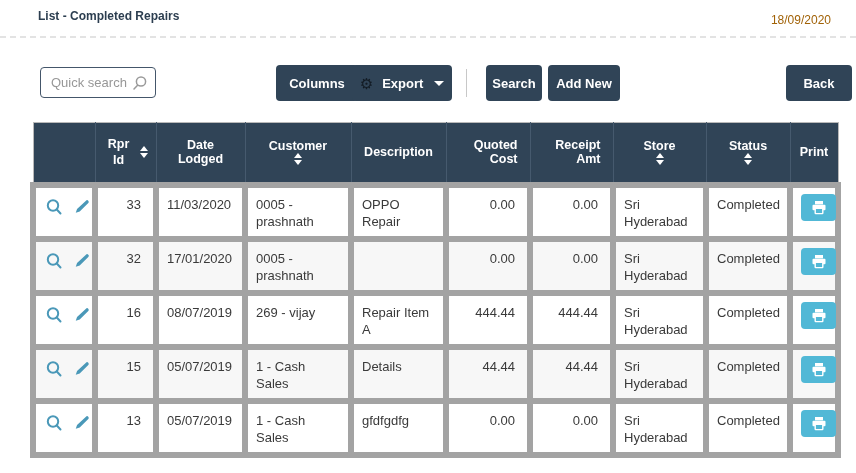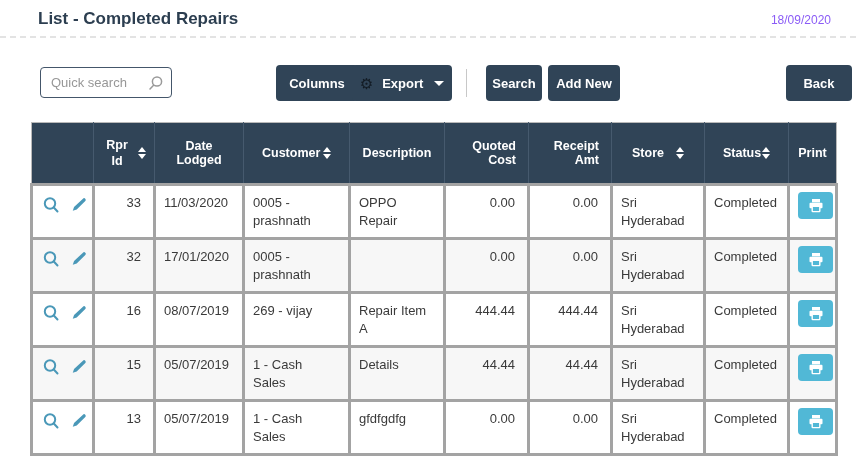--- a/index.html
+++ b/index.html
@@ -1,25 +1,25 @@
 <!DOCTYPE html>
 <html><head>
 <meta charset="utf-8">
 <style>
   * { box-sizing: border-box; }
   body { margin:0; background:#fff; font-family:"Liberation Sans", sans-serif; }
   .page { position:relative; width:856px; height:473px; background:#fff; overflow:hidden; }
 
   
-  .page-title { position:absolute; left:38px; top:9px; margin:0; font-size:17px; font-weight:bold; color:#2c3e50; }
-  .page-date  { position:absolute; right:25px; top:13px; font-size:12px; color:#8b5cf6; }
+  .page-title { position:absolute; left:38px; top:9px; margin:0; font-size:12px; font-weight:bold; color:#2c3e50; }
+  .page-date  { position:absolute; right:25px; top:13px; font-size:12px; color:#a16207; }
   .dashed-rule{ position:absolute; left:0; top:36px; width:856px; height:0; border-top:2px dashed #e3e3e3; }
 
   
-  .searchbox { position:absolute; left:40px; top:67px; width:132px; height:31px; border:1px solid #44566a; border-radius:4px; background:#fff; }
+  .searchbox { position:absolute; left:40px; top:67px; width:116px; height:31px; border:1px solid #44566a; border-radius:4px; background:#fff; }
   .searchbox input { width:100%; height:100%; border:none; outline:none; background:transparent; border-radius:4px; padding:0 28px 0 10px; font-size:13px; color:#333; font-family:inherit; }
   .searchbox input::placeholder { color:#979797; }
   .searchbox .glyph { position:absolute; right:7px; top:7px; pointer-events:none; }
 
   .btn { position:absolute; top:65px; height:36px; background:#304457; color:#fff; border:none; border-radius:4px;
          font-family:inherit; font-size:13px; font-weight:bold; cursor:pointer; display:flex; align-items:center; justify-content:center; }
   #btn-columns { left:276px; width:82px; }
   #btn-export  { left:352px; width:100px; gap:9px; }
   #btn-search  { left:486px; width:56px; }
   #btn-addnew  { left:548px; width:72px; }
@@ -28,30 +28,30 @@
   .gear { color:#121b24; font-size:15px; line-height:1; font-weight:normal; }
   .caret-down { width:0; height:0; border-left:5px solid transparent; border-right:5px solid transparent; border-top:5px solid #fff; display:inline-block; margin-left:2px; }
 
   
   table.grid { position:absolute; left:30px; top:122px; width:805px; table-layout:fixed; border-collapse:collapse;
                font-size:13px; color:#3a3a3a; border:1px solid #b9b9b9; }
   thead th { background:#304457; color:#fff; font-size:12.5px; font-weight:bold; height:62px; vertical-align:middle;
              padding:4px 8px; border-left:1px solid #465a6e; }
   thead th:first-child { border-left:none; }
   .th-center { text-align:center; }
-  .th-flex   { display:flex; align-items:center; justify-content:space-between; padding:0 4px; }
+  .th-flex   { display:flex; align-items:center; justify-content:space-between; padding:0 4px;flex-direction:column; }
   .th-flex-c { display:flex; align-items:center; justify-content:space-between; gap:6px; }
   .th-num    { text-align:right; padding-right:12px; }
   .wrap-narrow { display:inline-block; max-width:30px; line-height:1.3; }
 
   .sort-icon { display:inline-flex; flex-direction:column; align-items:center; gap:2px; }
   .sort-icon .tri-up   { width:0; height:0; border-left:4px solid transparent; border-right:4px solid transparent; border-bottom:5px solid #fff; }
   .sort-icon .tri-down { width:0; height:0; border-left:4px solid transparent; border-right:4px solid transparent; border-top:5px solid #fff; }
 
-  tbody td { border:3px solid #a3a3a3; height:54px; vertical-align:top; padding:8px 8px 4px 8px; line-height:1.35; background-clip:padding-box; }
+  tbody td { border:6px solid #a3a3a3; height:54px; vertical-align:top; padding:8px 8px 4px 8px; line-height:1.35; background-clip:padding-box; }
   tbody tr:nth-child(even) td { background:#f7f7f7; }
   td.num  { text-align:right; padding-right:12px; }
   td .cellwrap-cust  { display:inline-block; max-width:72px; }
   td .cellwrap-desc  { display:inline-block; max-width:74px; }
   td .cellwrap-store { display:inline-block; max-width:70px; }
   td.actions { padding-top:10px; padding-left:9px; white-space:nowrap; }
   td.actions .act { display:inline-block; vertical-align:middle; cursor:pointer; }
   td.actions .act + .act { margin-left:5px; }
   td.printcell { text-align:center; padding-top:6px; }
   .print-btn { width:35px; height:27px; background:#51b8d6; border:none; border-radius:4px; cursor:pointer;

